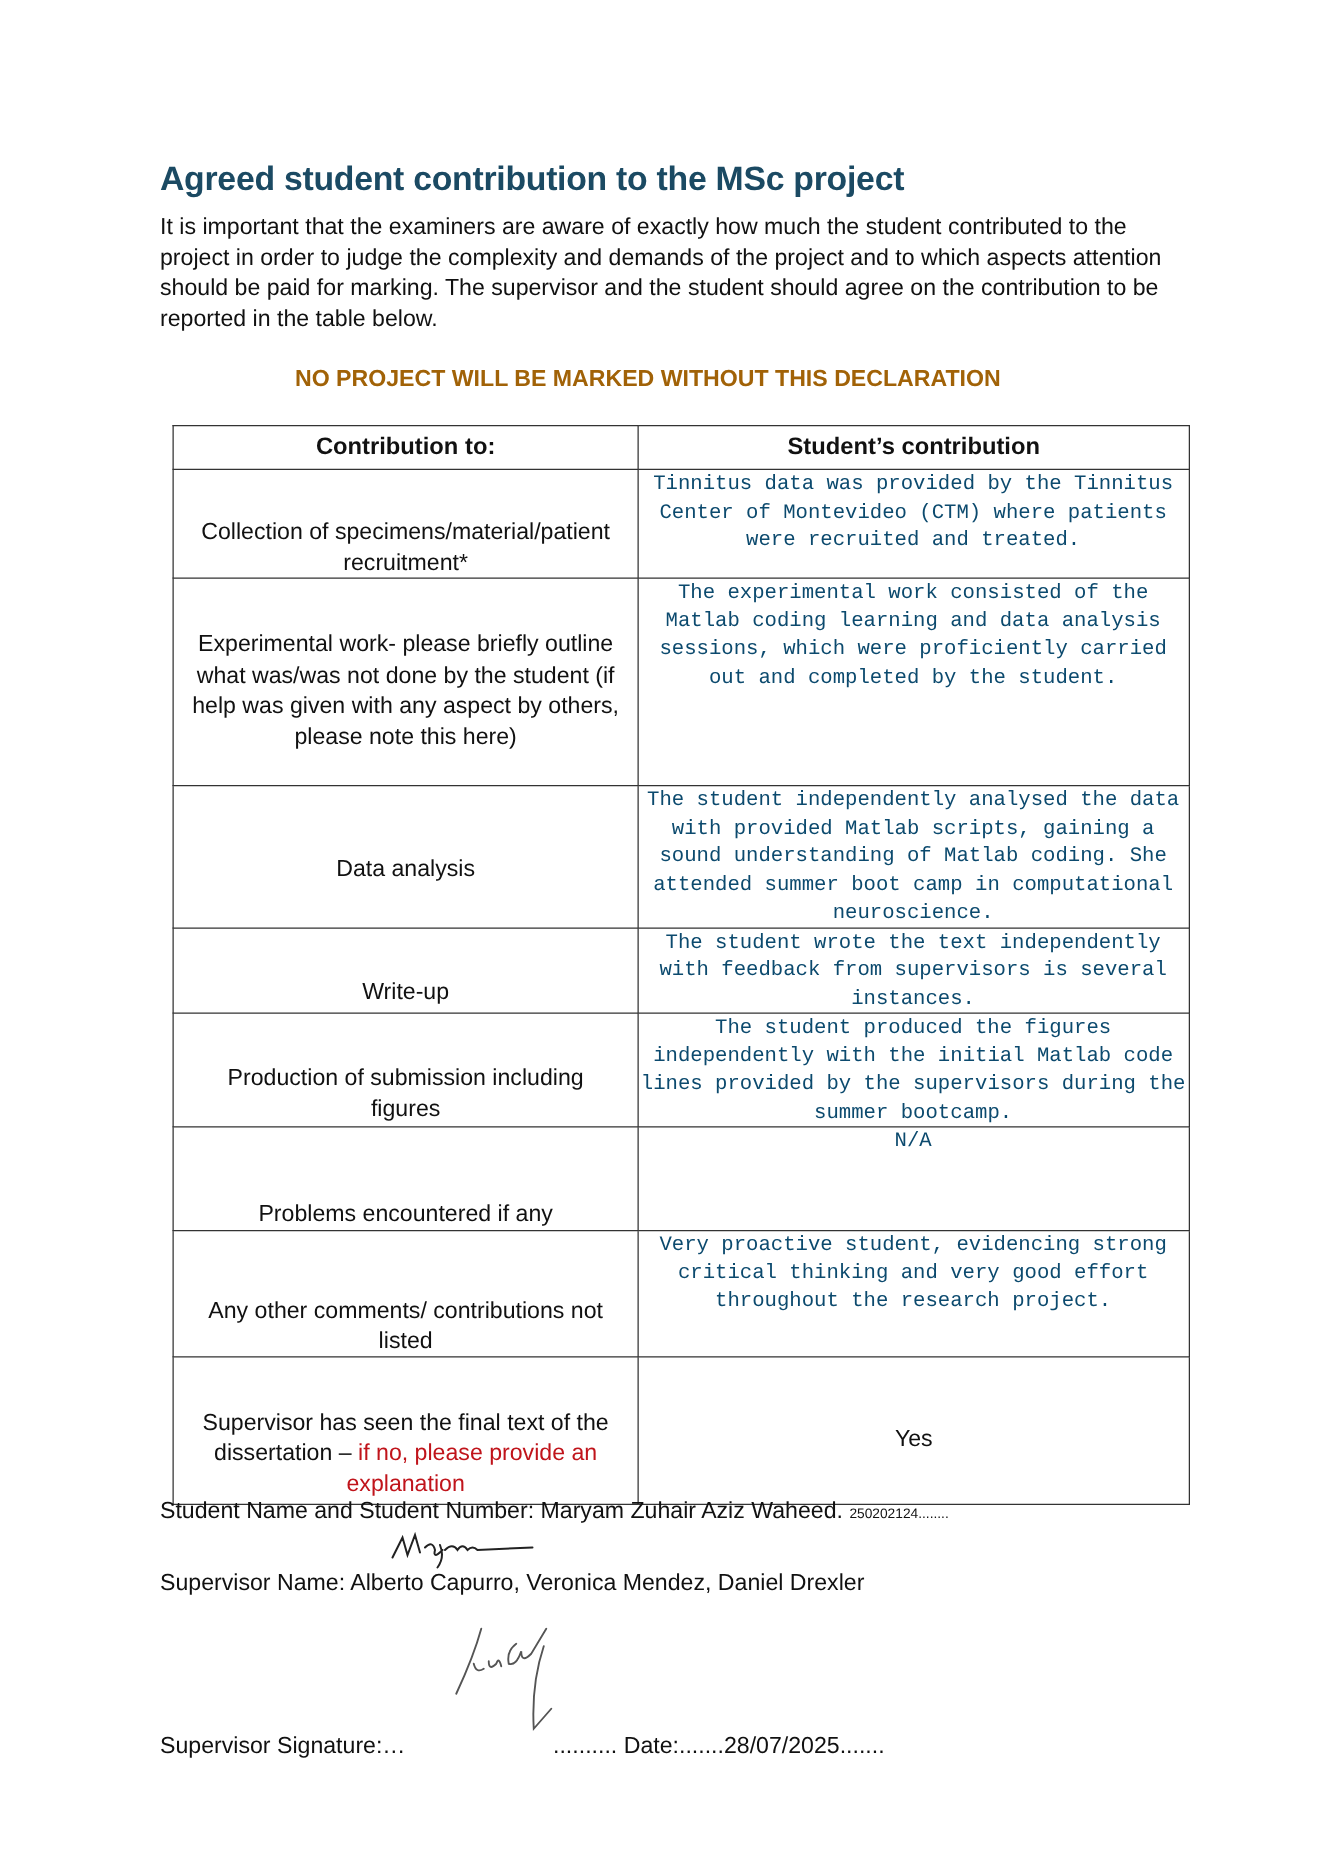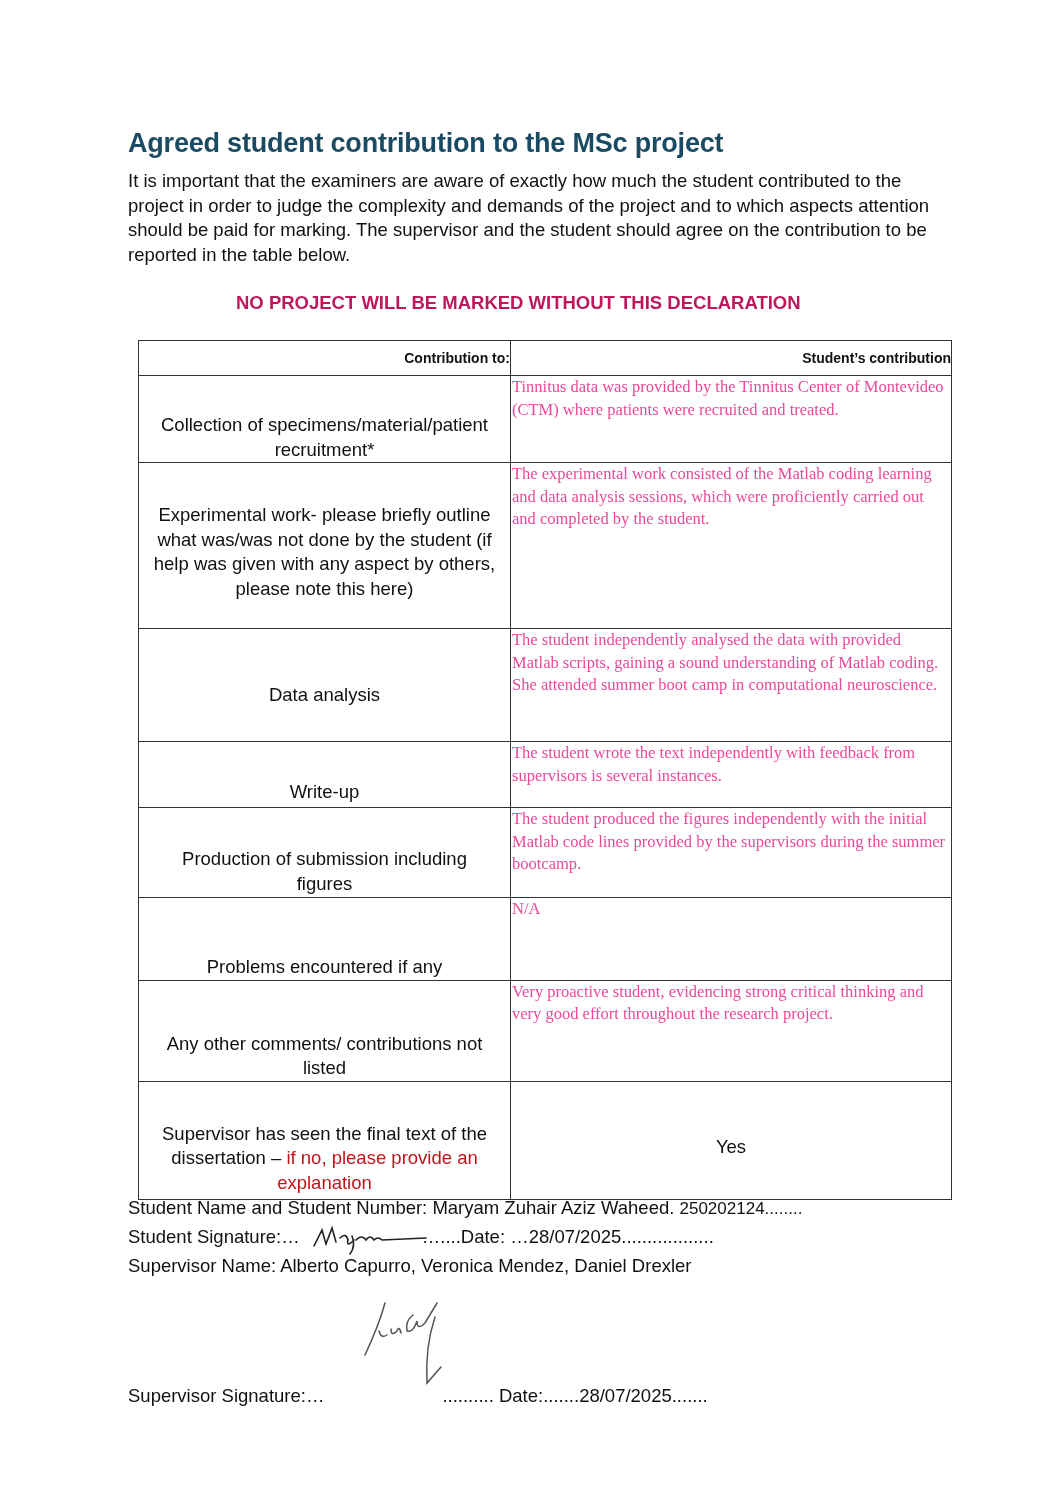--- a/index.html
+++ b/index.html
@@ -11,58 +11,58 @@
     font-size: 27px; color: #1b4a63; margin: 0; letter-spacing: -0.2px;
   }
   .intro {
     position: absolute; left: 128px; top: 169px; width: 810px;
     font-family: "Liberation Sans", sans-serif; font-size: 18.5px;
     line-height: 24.5px; color: #111; margin: 0;
   }
   .warning {
     position: absolute; left: 236px; top: 292px;
     font-family: "Liberation Sans", sans-serif; font-weight: bold;
-    font-size: 18.5px; color: #be185d; margin: 0;
+    font-size: 18.5px; color: #a16207; margin: 0;
   }
   table.contrib {
     position: absolute; left: 138px; top: 340px; width: 814px;
     border-collapse: collapse; table-layout: fixed;
   }
   table.contrib td, table.contrib th {
     border: 1.5px solid #333; padding: 0; vertical-align: top;
   }
   table.contrib th {
     font-family: "Liberation Sans", sans-serif; font-weight: bold;
-    font-size: 14px; color: #111; height: 34px; vertical-align: middle;
-    text-align: right;
+    font-size: 19px; color: #111; height: 34px; vertical-align: middle;
+    text-align: center;
   }
   .col1 { width: 372px; }
   .lbl {
     font-family: "Liberation Sans", sans-serif; font-size: 18.5px;
     line-height: 24.5px; color: #111; text-align: center;
     padding: 3px 14px 0 14px;
     margin-top: 34px;
   }
   .val {
-    font-family: Liberation Serif, serif; font-size: 16.5px;
-    line-height: 22.5px; color: #ec4899; text-align: left;
+    font-family: Liberation Mono, monospace; font-size: 16.5px;
+    line-height: 22.5px; color: #0c4a6e; text-align: center;
     padding: 0 2px 0 1px;
   }
   .red { color: #c0141b; }
   .mid { vertical-align: middle !important; }
   .yes {
     font-family: "Liberation Sans", sans-serif; font-size: 18.5px;
     text-align: center; color: #111; margin-top: 14px;
   }
   .foot {
     position: absolute; left: 128px;
     font-family: "Liberation Sans", sans-serif; font-size: 18.5px;
     color: #111; margin: 0; white-space: nowrap;
   }
-  .small-num { font-size: 17px; }
+  .small-num { font-size: 11px; }
   .sig-student { position: absolute; left: 312px; top: 1222px; width: 120px; height: 34px; }
   .sig-supervisor { position: absolute; left: 355px; top: 1295px; width: 110px; height: 105px; }
 </style>
 </head>
 <body>
 
 <div class="page">
 
   <h1 class="title">Agreed student contribution to the MSc project</h1>
   <p class="intro">It is important that the examiners are aware of exactly how much the student contributed to the project in order to judge the complexity and demands of the project and to which aspects attention should be paid for marking. The supervisor and the student should agree on the contribution to be reported in the table below.</p>
@@ -144,23 +144,20 @@
             <div class="yes">Yes</div>
           </td>
     </tr>
   </tbody>
     </table>
 
   <p class="foot" style="top:1197px">
     <span>Student Name and Student Number: Maryam Zuhair Aziz Waheed. </span><span class="small-num">250202124........</span>
   </p>
 
-  <p class="foot" style="top:1226px">
-    <span>Student Signature:…</span><span style="display:inline-block;width:122px"></span><span>…....Date: …28/07/2025..................</span>
-  </p>
 
   <svg class="sig-student" viewBox="0 0 120 34">
     <path d="M2 24 L10 8 L14 22 L20 6 L24 20 M28 16 q6 -6 8 2 q-2 8 6 0 M40 14 q4 10 -2 18 M44 18 q6 -6 10 0 q4 -6 8 0 q4 -4 8 0 L114 16" fill="none" stroke="#222" stroke-width="1.6" stroke-linecap="round"></path>
   </svg>
 
   <p class="foot" style="top:1255px">Supervisor Name: Alberto Capurro, Veronica Mendez, Daniel Drexler</p>
 
   <svg class="sig-supervisor" viewBox="0 0 110 105">
     <path d="M30 8 Q24 30 10 60 M24 36 q2 8 8 4 M36 34 q0 8 6 2 q2 -6 4 2 M58 20 q-8 6 -6 16 q6 2 10 -10 q0 10 8 2 L82 8 M80 22 q-10 30 -8 66 L86 72" fill="none" stroke="#555" stroke-width="1.5" stroke-linecap="round"></path>
   </svg>

